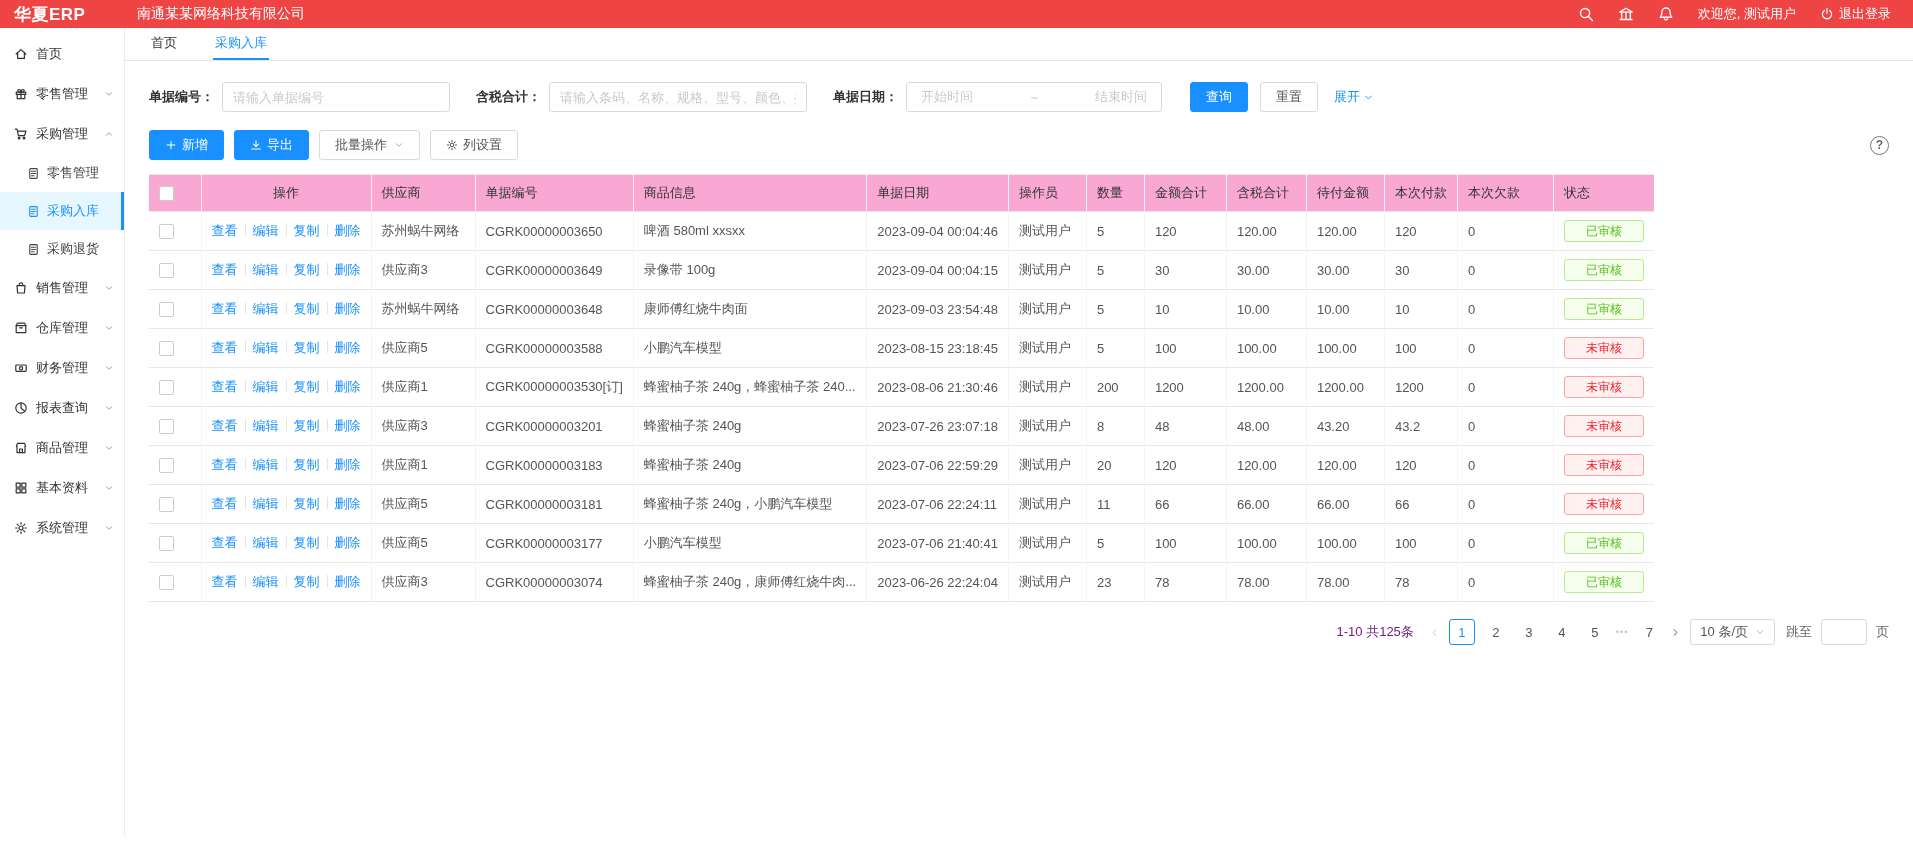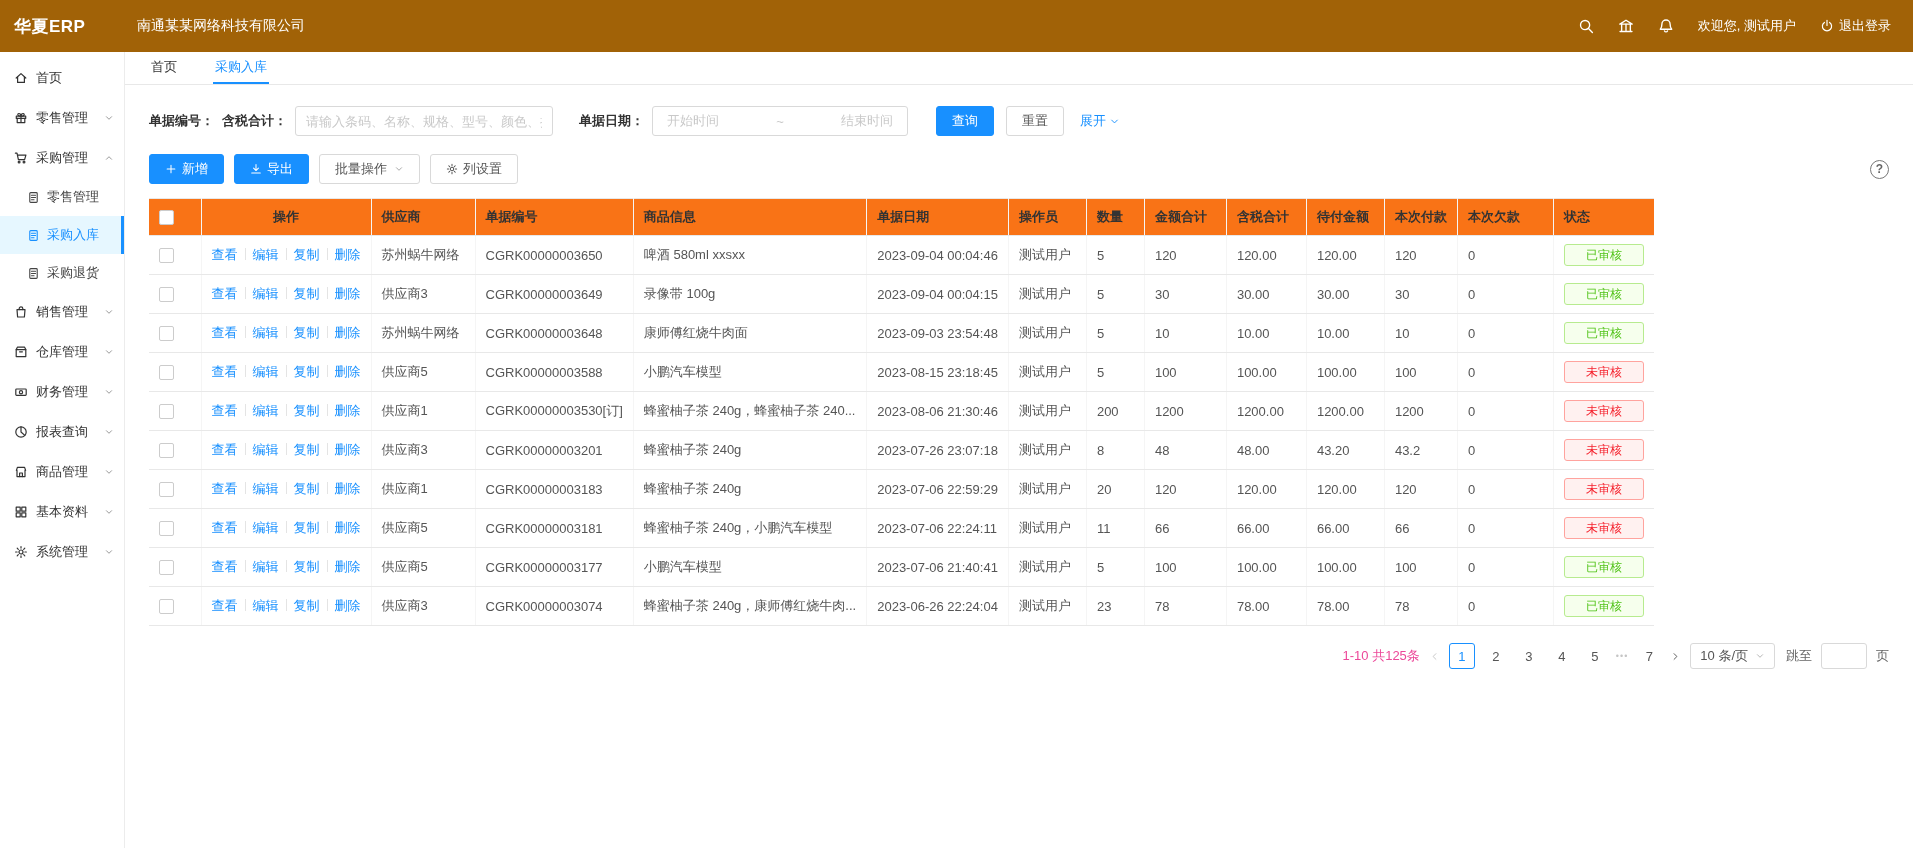--- a/index.html
+++ b/index.html
@@ -1,21 +1,21 @@
 <!DOCTYPE html>
 <html><head>
 <meta charset="utf-8">
 <style>
   * { margin:0; padding:0; box-sizing:border-box; }
   html,body { width:1913px; height:848px; overflow:hidden; }
   body { font-family:"Liberation Sans","DejaVu Sans",sans-serif; font-size:13px; color:#333; background:#fff; }
   .svgi { width:1em; height:1em; fill:none; stroke:currentColor; stroke-width:1.2; stroke-linecap:round; stroke-linejoin:round; display:block; }
 
   
-  .topbar { height:52px; background:#a16207; display:flex; align-items:center; color:#fff; }
+  .topbar { height:28px; background:#ef4444; display:flex; align-items:center; color:#fff; }
   .logo { width:125px; padding-left:14px; font-size:17px; font-weight:bold; letter-spacing:.5px; flex:none; }
   .company { font-size:14px; font-weight:500; margin-left:12px; }
   .topbar-right { margin-left:auto; display:flex; align-items:center; gap:24px; padding-right:22px; font-size:13px; }
   .tb-icon { font-size:16px; display:flex; align-items:center; cursor:pointer; }
   .tb-icon.small { font-size:14px; }
   .logout { display:flex; align-items:center; gap:5px; cursor:pointer; }
 
   
   .body-wrap { display:flex; height:808px; }
   .sidebar { width:125px; flex:none; background:#fff; border-right:1px solid #ececec; padding-top:6px; }
@@ -54,33 +54,33 @@
 
   .toolbar { margin-top:17px; display:flex; align-items:center; gap:10px; }
   .btn .bicon { font-size:12px; display:flex; }
   .btn .caret { font-size:10px; color:#999; display:flex; margin-left:2px; }
   .help-circle { margin-left:auto; width:19px; height:19px; border:1.5px solid #777; border-radius:50%; color:#666; font-size:12px; font-weight:bold; display:flex; align-items:center; justify-content:center; cursor:pointer; }
 
   
   table { border-collapse:collapse; margin-top:14px; table-layout:fixed; }
   th, td { border-bottom:1px solid #e8e8e8; border-right:1px solid #f5f5f5; padding:0 10px; font-size:13px; text-align:left; white-space:nowrap; overflow:hidden; text-overflow:ellipsis; }
   th:last-child, td:last-child { border-right:none; }
-  th { height:37px; background:#f97316; color:#333; font-weight:700; border-top:1px solid #e8e8e8; }
+  th { height:37px; background:#f9a8d4; color:#333; font-weight:400; border-top:1px solid #e8e8e8; }
   td { height:39px; color:#555; }
   th.c-actions-h { text-align:center; }
   .checkbox { width:15px; height:15px; border:1px solid #ccc; border-radius:2px; background:#fff; display:inline-block; vertical-align:middle; cursor:pointer; }
   .alink { color:#1890ff; cursor:pointer; text-decoration:none; }
   .sep { display:inline-block; width:1px; height:12px; background:#e4e4e4; margin:0 7px; vertical-align:-1px; }
   .badge { display:inline-block; padding:2px 21px; font-size:12px; border-radius:3px; border:1px solid; line-height:16px; }
   .badge.approved { color:#52c41a; border-color:#b7eb8f; background:#f6ffed; }
   .badge.unapproved { color:#f5222d; border-color:#ffa39e; background:#fff1f0; }
 
   
   .pagination { display:flex; align-items:center; justify-content:flex-end; gap:9px; margin-top:17px; color:#666; }
-  .page-total { color:#ec4899; }
+  .page-total { margin-right:6px; color:#701a75; }
   .page-arrow { font-size:11px; display:flex; align-items:center; cursor:pointer; color:#555; }
   .page-arrow.prev { color:#c5c5c5; }
   .page-num { min-width:24px; height:26px; display:flex; align-items:center; justify-content:center; color:#555; cursor:pointer; border-radius:3px; }
   .page-num.active { border:1px solid #1890ff; color:#1890ff; background:#fff; width:26px; }
   .dots { color:#c5c5c5; letter-spacing:1px; font-size:9px; cursor:pointer; }
   .page-size { height:26px; border:1px solid #d9d9d9; border-radius:3px; padding:0 9px; display:flex; align-items:center; gap:7px; color:#555; cursor:pointer; background:#fff; }
   .page-size .svgi { font-size:10px; color:#aaa; }
   .jump-label { margin-left:2px; }
   .jump-input { width:46px; height:26px; border:1px solid #d9d9d9; border-radius:3px; outline:none; padding:0 6px; font-family:inherit; }
 </style>
@@ -296,20 +296,21 @@
   <main class="main">
     <div class="tabbar" id="tabs">
         <div class="tab">首页</div>
         <div class="tab active">采购入库</div>
       </div>
 
     <div class="content">
 
       <div class="filter-row">
         <span class="f-label">单据编号：</span>
+        <input class="inp inp-bill" placeholder="请输入单据编号" style="">
         <span class="f-label">含税合计：</span>
         <input class="inp inp-goods" placeholder="请输入条码、名称、规格、型号、颜色、扩展..." style="">
         <span class="f-label">单据日期：</span>
         <div class="date-range">
           <span>开始时间</span>
           <span>~</span>
           <span>结束时间</span>
         </div>
         <button class="btn btn-primary btn-search">查询</button>
         <button class="btn btn-reset">重置</button>

